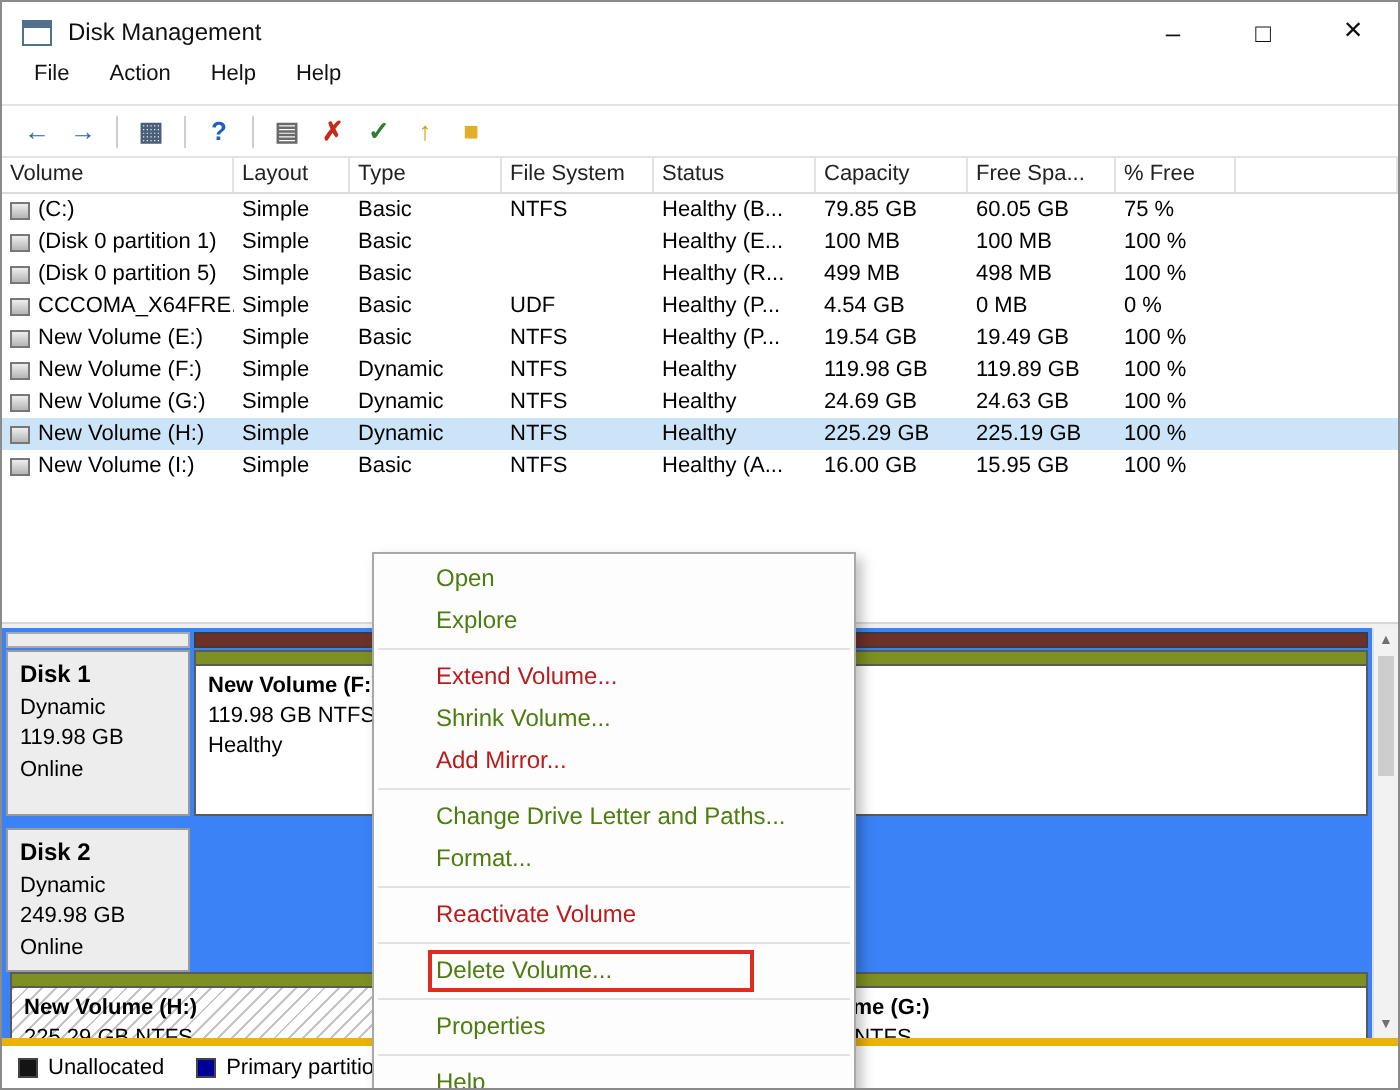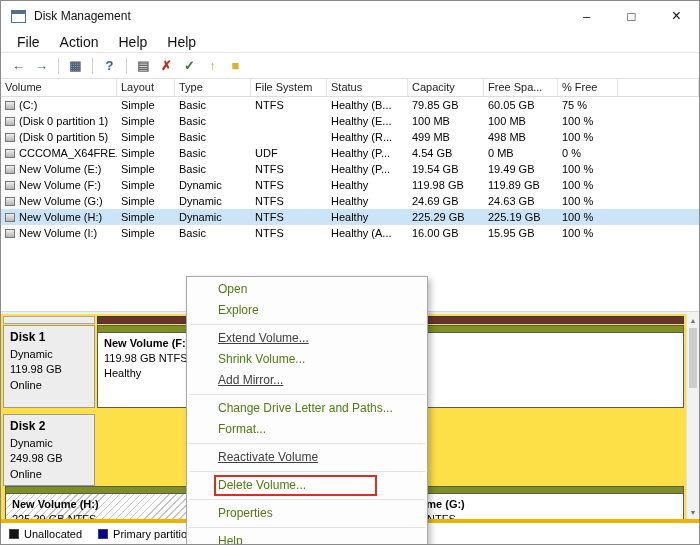--- a/index.html
+++ b/index.html
@@ -10,41 +10,41 @@
   
   .titlebar { height: 30px; display: flex; align-items: center; padding-left: 10px; background: #fff; }
   .app-icon { width: 15px; height: 13px; border: 1px solid #51708e; background: #fff; position: relative; margin-right: 8px; flex: 0 0 auto; }
   .app-icon::before { content: ""; position: absolute; left: 0; right: 0; top: 0; height: 3px; background: #51708e; }
   .title-text { font-size: 12px; color: #111; }
   .win-controls { margin-left: auto; display: flex; height: 100%; }
   .win-btn { width: 45px; height: 100%; display: flex; align-items: center; justify-content: center; font-size: 13px; color: #111; }
   .win-btn.close { font-size: 16px; }
 
   
-  .menubar { height: 21px; display: flex; align-items: center; padding-left: 6px; font-size: 14px; color: #111; }
+  .menubar { height: 21px; display: flex; align-items: flex-start; padding-left: 6px; font-size: 11px; color: #111; }
   .menu-item { padding: 0 10px; }
 
   
   .toolbar { height: 27px; border-top: 1px solid #e3e3e3; border-bottom: 1px solid #e3e3e3; display: flex; align-items: center; padding: 0 6px; }
   .tool-btn { width: 23px; height: 21px; display: flex; align-items: center; justify-content: center; font-size: 13px; font-weight: bold; }
   .tool-sep { width: 1px; height: 16px; background: #cfcfcf; margin: 0 5px; }
 
   
   .grid-cols { display: grid; grid-template-columns: 116px 58px 76px 76px 81px 76px 74px 60px 1fr; }
   .list-header { height: 18px; border-bottom: 1px solid #dcdcdc; font-size: 11px; }
   .hcell { padding: 2px 4px; border-right: 1px solid #e3e3e3; color: #222; overflow: hidden; white-space: nowrap; }
   .lrow { height: 16px; font-size: 11px; align-items: center; }
   .lrow.selected { background: var(--selected-row-bg); }
   .lcell { padding: 0 4px; white-space: nowrap; overflow: hidden; color: #000; }
   .vol-cell { display: flex; align-items: center; gap: 4px; }
   .drive-ico { width: 10px; height: 9px; border: 1px solid #777; background: linear-gradient(#eee, #b5b5b5); flex: 0 0 auto; }
 
   
   .splitter { position: absolute; top: 310px; left: 0; right: 0; height: 3px; background: #f0f0f0; border-top: 1px solid #d8d8d8; }
-  .bottom-pane { position: absolute; top: 313px; left: 0; right: 0; bottom: 0; background: #fde047; }
+  .bottom-pane { position: absolute; top: 313px; left: 0; right: 0; bottom: 0; background: #3b82f6; }
 
   .partial-row { position: absolute; top: 2px; left: 2px; right: 15px; height: 8px; display: flex; }
   .partial-label { width: 92px; background: #ededed; border: 1px solid #a8a8a8; }
   .partial-bar { flex: 1; margin-left: 2px; background: var(--partial-bar); border: 1px solid #3c3c3c; }
 
   .disk-row { position: absolute; left: 2px; right: 15px; display: flex; }
   #disk1 { top: 11px; height: 83px; }
   #disk2 { top: 100px; height: 86px; flex-direction: column; }
   .disk-label { width: 92px; background: #ededed; border: 1px solid #9a9a9a; padding: 3px 6px; font-size: 11px; line-height: 1.4; color: #000; }
   .disk-name { font-weight: bold; font-size: 12px; margin-bottom: 1px; }
@@ -63,21 +63,21 @@
   .vs-arrow.down { position: absolute; bottom: 0; left: 0; right: 0; }
 
   
   .legend { position: absolute; left: 0; right: 0; bottom: 0; height: 25px; border-top: 4px solid #eab308; display: flex; align-items: center; padding-left: 8px; gap: 16px; font-size: 11px; background: #fff; color: #000; }
   .legend-item { display: flex; align-items: center; gap: 5px; }
   .legend-swatch { width: 10px; height: 10px; border: 1px solid #444; display: inline-block; }
 
   
   .context-menu { position: absolute; left: 185px; top: 275px; width: 242px; background: #fdfdfd; border: 1px solid #a8a8a8; box-shadow: 3px 3px 6px rgba(0,0,0,0.25); padding: 2px 0; z-index: 20; }
   .cm-item { height: 21px; line-height: 21px; padding-left: 31px; font-size: 12px; color: #4d7c0f; position: relative; white-space: nowrap; }
-  .cm-item.disabled { color: #404040; text-decoration: underline; }
+  .cm-item.disabled { color: #b91c1c; }
   .cm-sep { height: 1px; background: #e2e2e2; margin: 3px 2px; }
   .cm-annotation { position: absolute; left: 27px; top: 0; width: 163px; height: 21px; border: 2px solid var(--annotation-red); }
 </style>
 </head>
 <body>
 
 <div class="window">
 
   <div class="titlebar">
     <span class="app-icon"></span>

